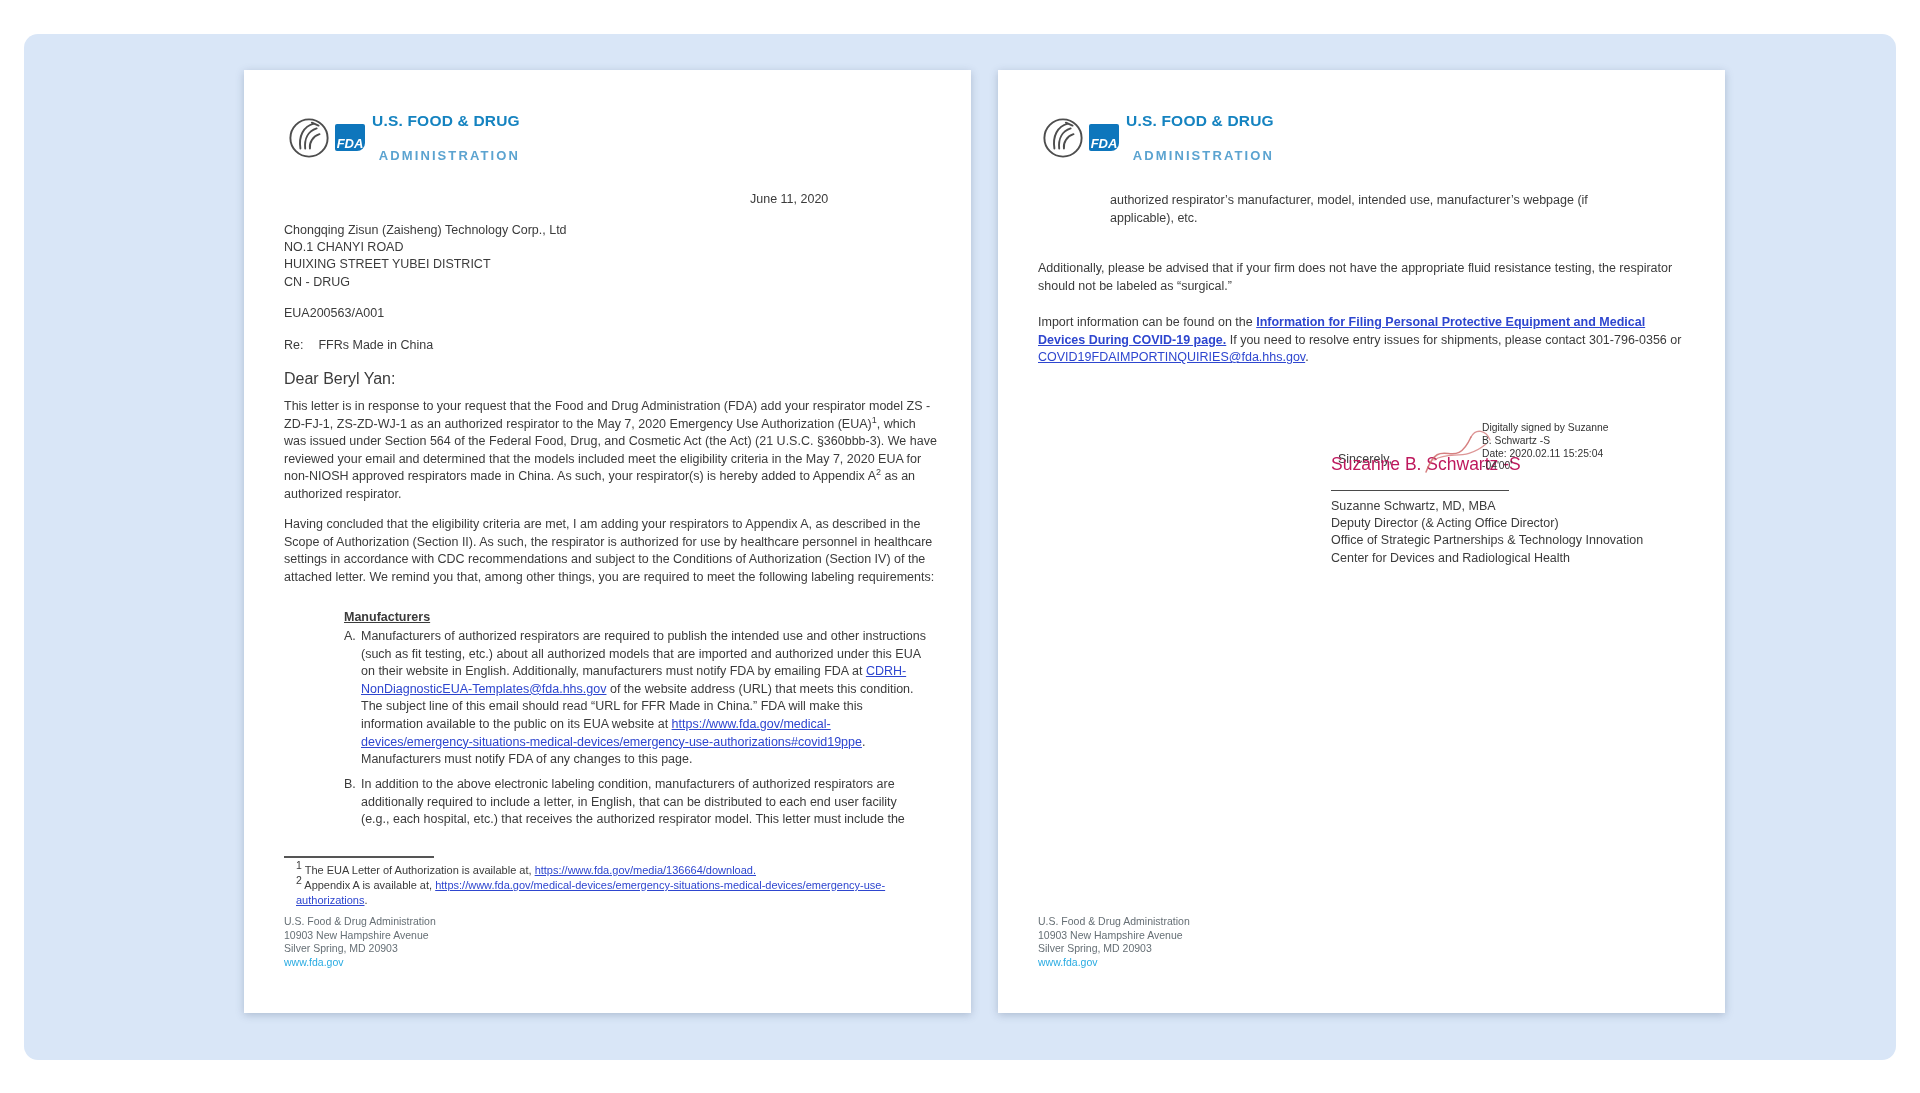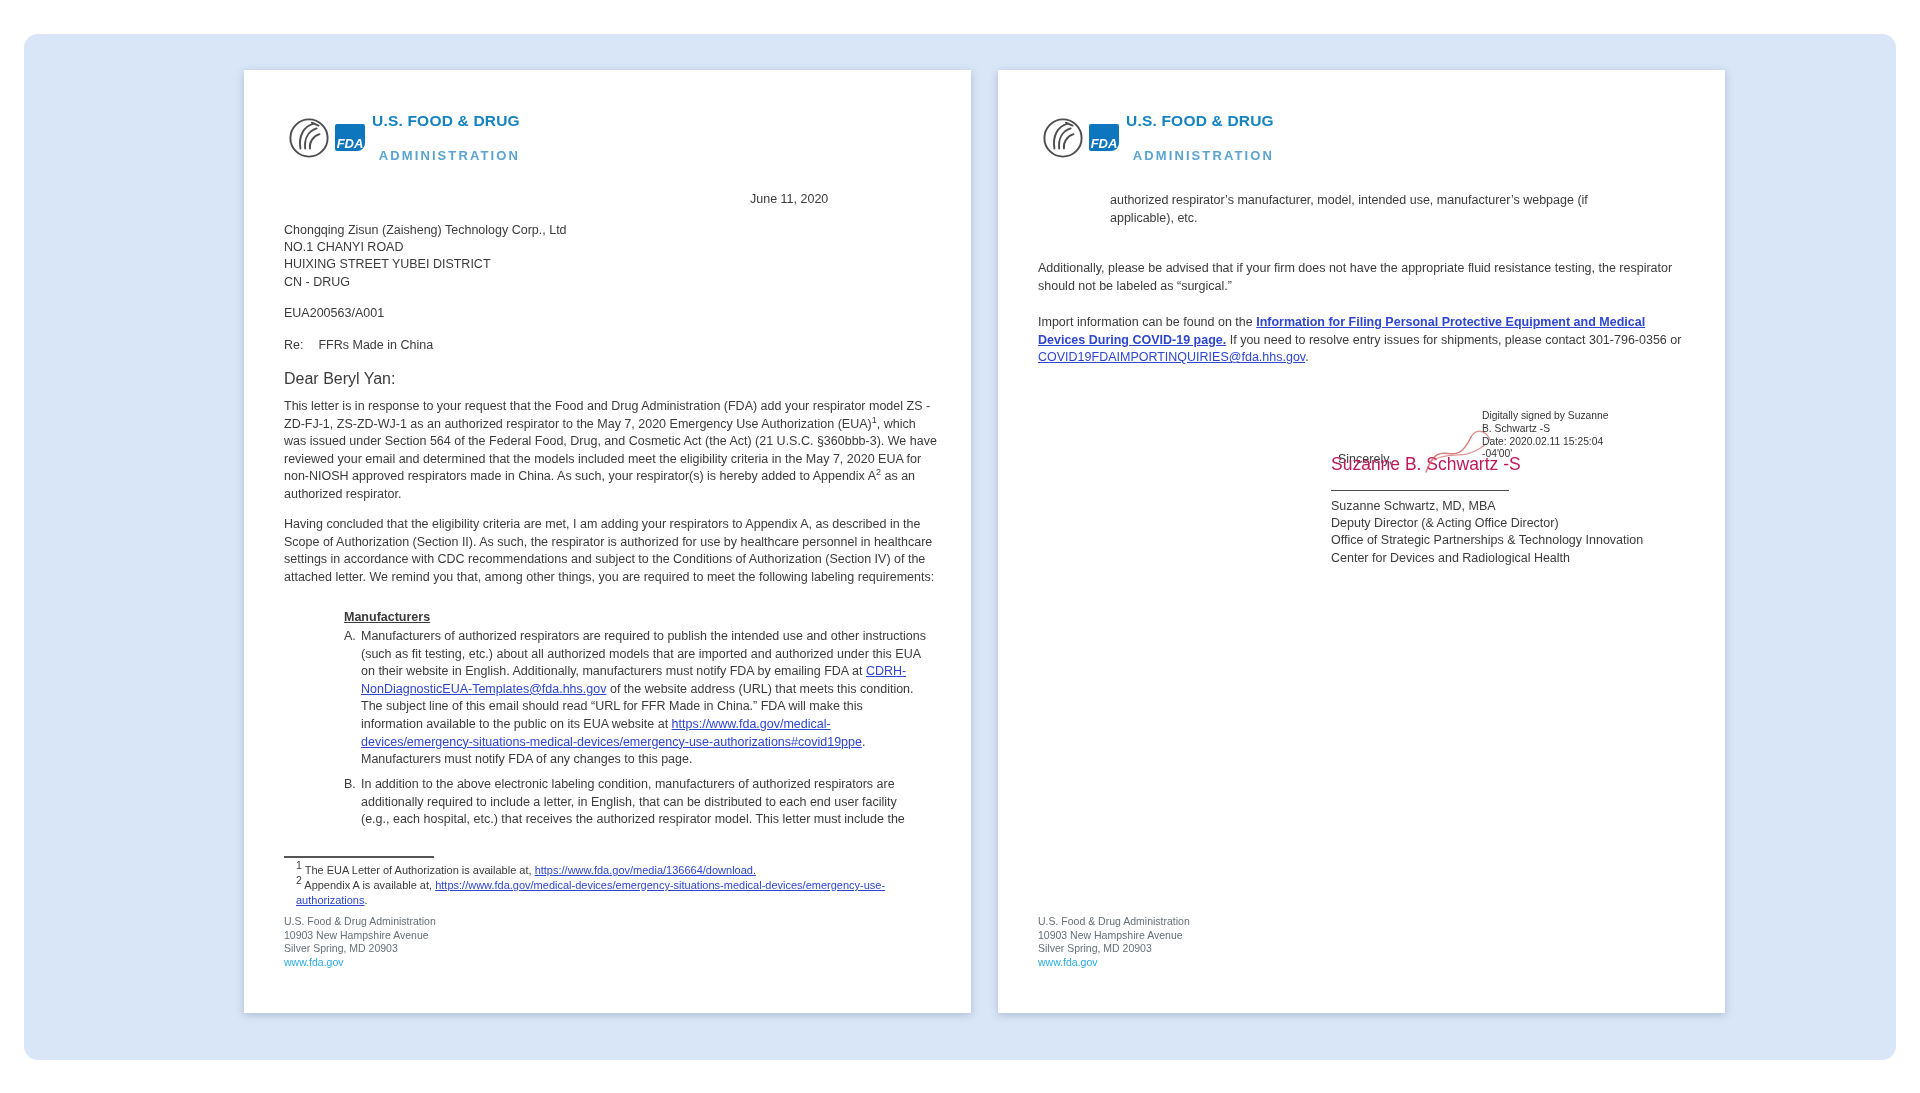--- a/index.html
+++ b/index.html
@@ -54,21 +54,21 @@
   .footer { position:absolute; left:40px; top:845px; font-size:10.5px; line-height:13.5px; color:#666f75; }
   .footer-link { color:#29abe2; text-decoration:none; cursor:pointer; }
 
   
   .continuation { position:absolute; left:112px; top:122px; width:545px; }
   .p-surgical { position:absolute; left:40px; top:190px; width:655px; }
   .p-import { position:absolute; left:40px; top:244px; width:655px; }
   .closing { position:absolute; left:340px; top:346px; font-size:12.5px;margin-top:36px; }
   .sig-name { position:absolute; left:333px; top:384px; font-size:17.5px; color:#be185d; white-space:nowrap;text-align:right; }
   .sig-scribble { position:absolute; left:418px; top:352px; width:92px; height:62px; }
-  .digital-sig { position:absolute; left:484px; top:340px; font-size:10.3px; line-height:12.8px; color:#333333; width:150px; }
+  .digital-sig { position:absolute; left:484px; top:352px; font-size:10.3px; line-height:12.8px; color:#333333; width:150px; }
   .sig-underline { position:absolute; left:333px; top:420px; width:178px; border-top:1px solid #4a4a4a; }
   .signer-block { position:absolute; left:333px; top:428px; font-size:12.5px; line-height:17.2px; }
 </style>
 </head>
 <body>
 
 <div class="canvas">
   <div class="viewer">
 
     <div class="page page-1">

